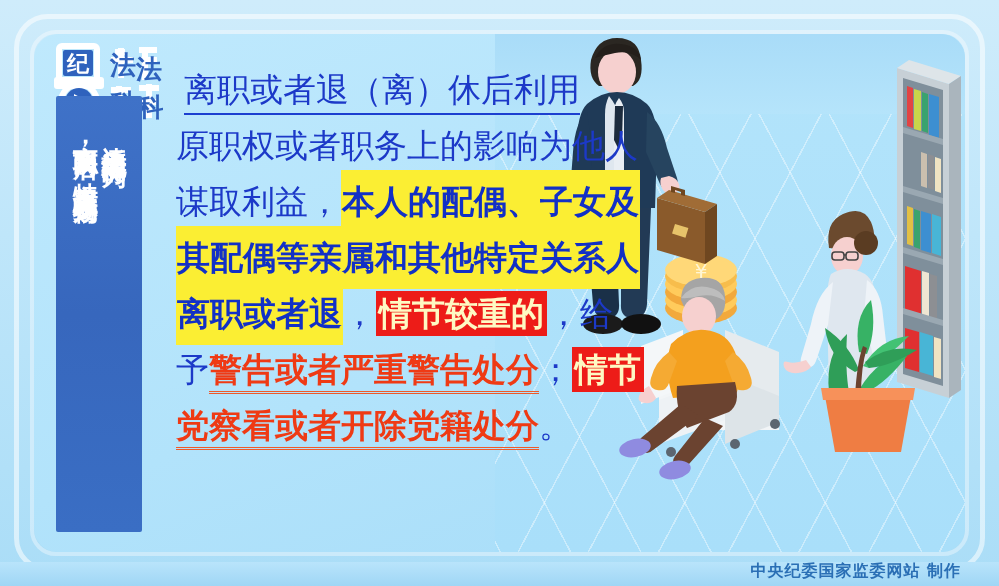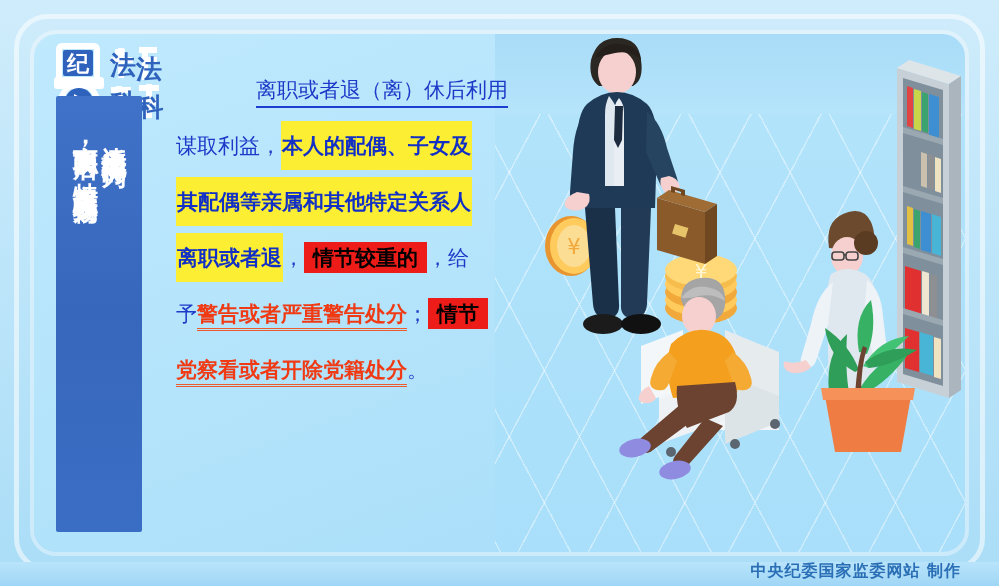--- a/index.html
+++ b/index.html
@@ -64,34 +64,34 @@
     color:#fff;font-weight:bold;
     font-family:"DejaVu Serif","Liberation Serif",serif;
     letter-spacing:2px;line-height:1.06;
   }
   .vcol.big{font-size:25px;}
   .vcol.small{font-size:25px;margin-right:2px;}
   
   .text-body{
     position:absolute;left:176px;top:62px;width:412px;
     font-family:"DejaVu Serif","Liberation Serif",serif;
-    font-size:21px;line-height:56px;color:#1c39c8;
+    font-size:33px;line-height:56px;color:#1c39c8;
   }
   .ln{white-space:nowrap;height:56px;}
   .ln.center{text-align:center;}
   .u-blue{
     border-bottom:2.5px solid #1c3fd0;padding-bottom:4px;
   }
   .hl-yellow{
     background:#fbee33;color:#1230c6;font-weight:bold;
     padding:12px 1px;box-decoration-break:clone;-webkit-box-decoration-break:clone;
   }
   .hl-red{
-    background:#ed1c18;color:#000000;font-weight:bold;
-    padding:3px 9px;box-decoration-break:clone;-webkit-box-decoration-break:clone;
+    background:#ed1c18;color:#fef9c3;font-weight:bold;
+    padding:3px 3px;box-decoration-break:clone;-webkit-box-decoration-break:clone;
   }
   .red-dbl{
     color:#ef3a14;font-weight:bold;
     border-bottom:3px double #ef5a2a;padding-bottom:2px;margin-top:36px;
   }
   
   .credit{
     position:absolute;right:38px;bottom:4px;
     font-family:"DejaVu Sans","Liberation Sans",sans-serif;
     font-size:16px;color:#2a6fb5;letter-spacing:1px;font-weight:bold;
@@ -265,20 +265,21 @@
     </svg>
   </div>
 
   <div class="banner">
     <div class="vcol big">违反廉洁纪律的行为：</div>
     <div class="vcol small">离岗离职后，特定关系人收受财物</div>
   </div>
 
   <div class="text-body" id="text-body">
       <div class="ln center"><span class="u-blue">离职或者退（离）休后利用</span></div>
+      <div class="ln"><span>原职权或者职务上的影响为他人</span></div>
       <div class="ln"><span>谋取利益，</span><span class="hl-yellow">本人的配偶、子女及</span></div>
       <div class="ln"><span class="hl-yellow">其配偶等亲属和其他特定关系人</span></div>
       <div class="ln"><span class="hl-yellow">离职或者退</span><span>，</span><span class="hl-red">情节较重的</span><span>，给</span></div>
       <div class="ln"><span>予</span><span class="red-dbl">警告或者严重警告处分</span><span>；</span><span class="hl-red">情节</span></div>
       <div class="ln"><span class="red-dbl">党察看或者开除党籍处分</span><span>。</span></div>
     </div>
 
   <div class="credit">中央纪委国家监委网站  制作</div>
 </div>
 

